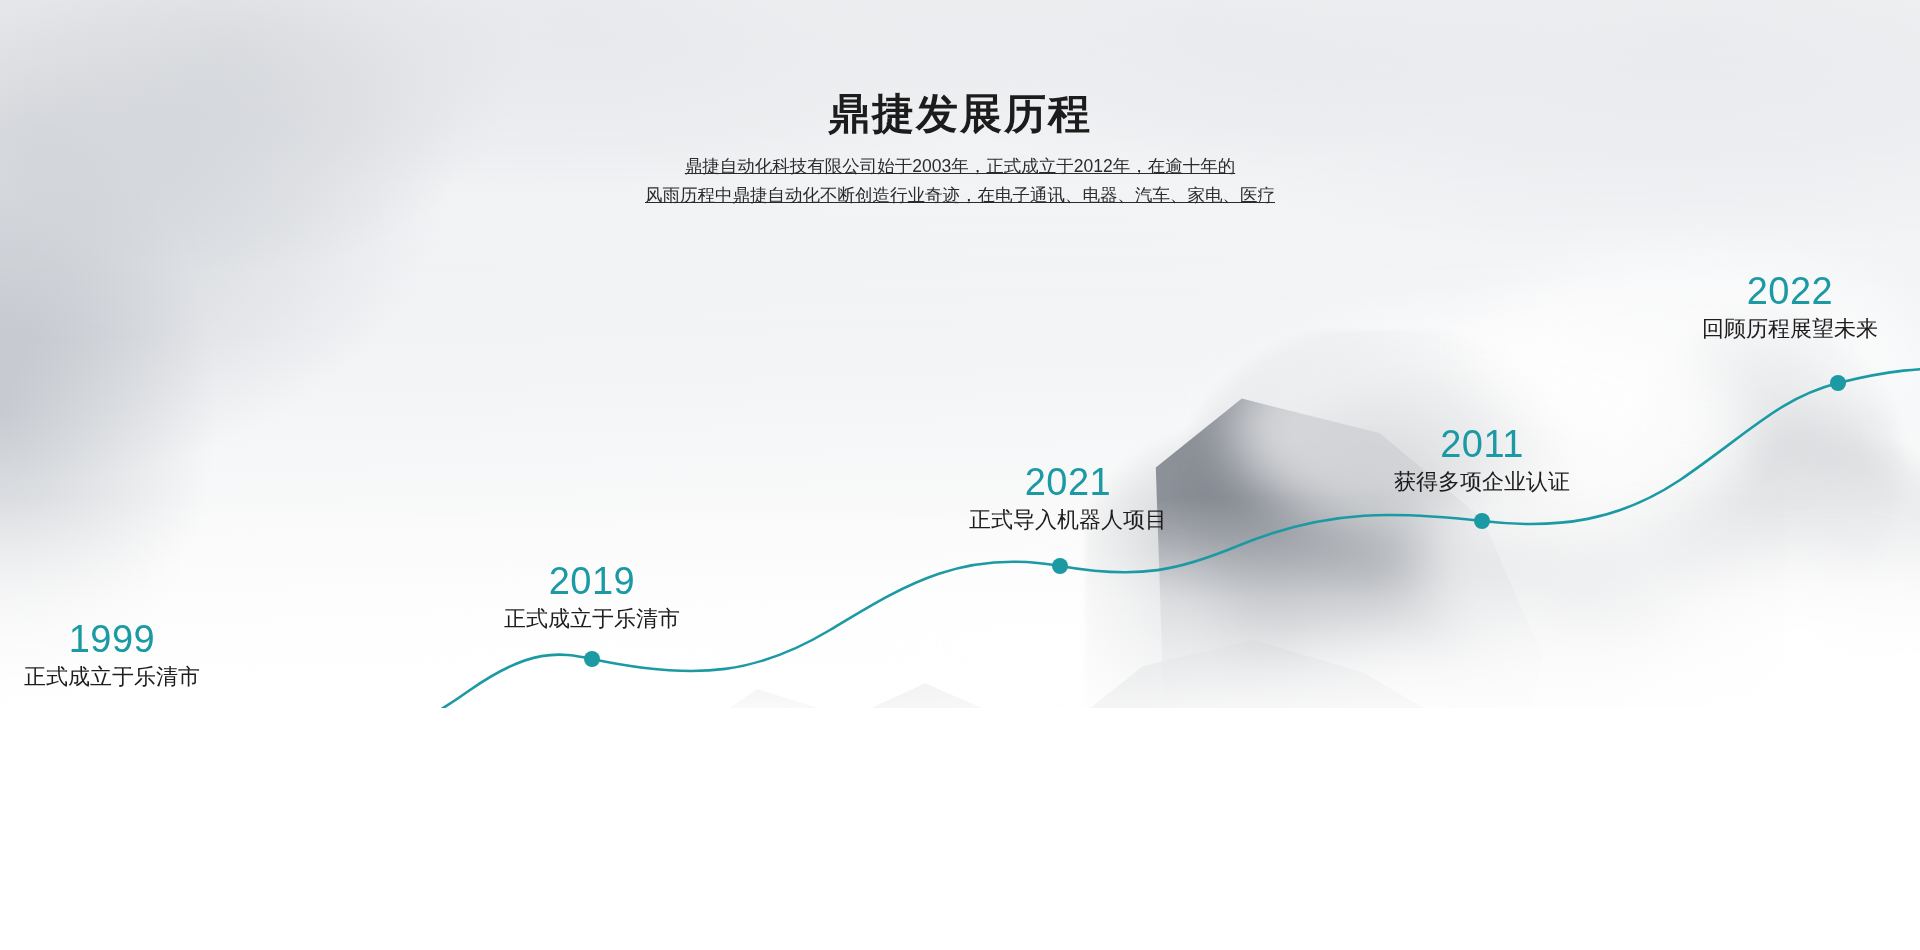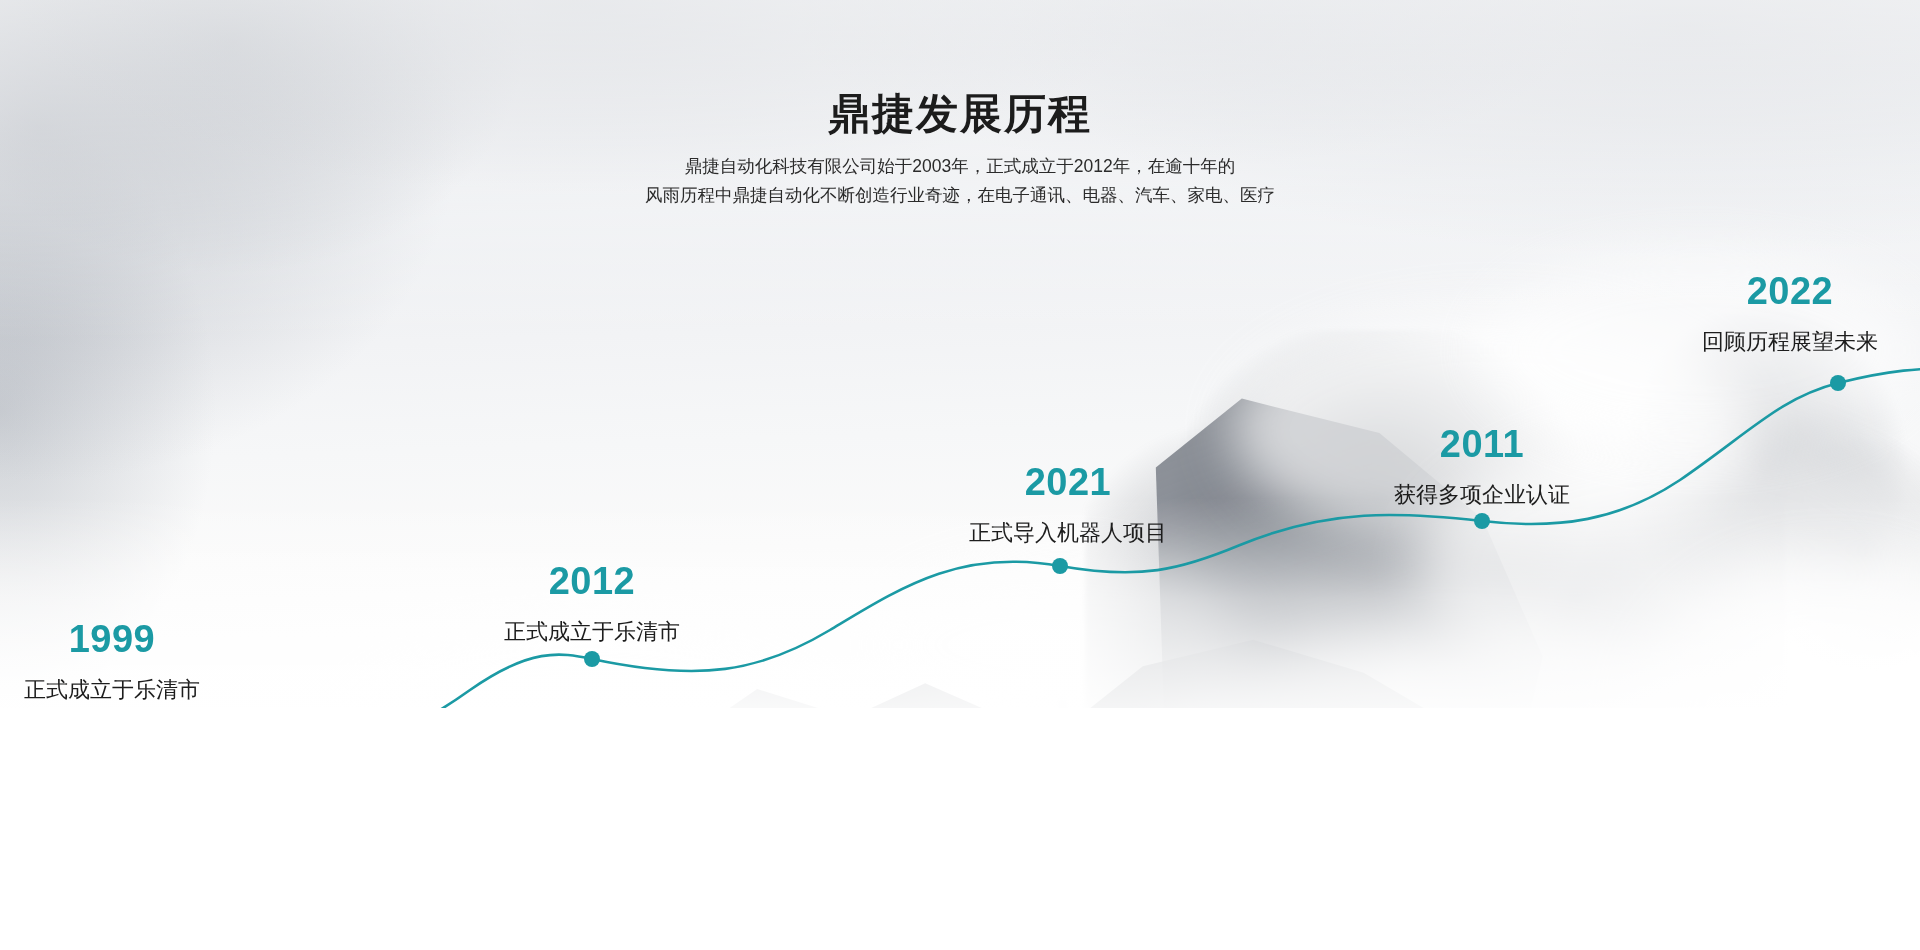--- a/index.html
+++ b/index.html
@@ -158,20 +158,21 @@
     letter-spacing: 2px;
     color: #1c1c1c;
     line-height: 1.15;
   }
   .subtitle {
     margin: 14px 0 0 0;
     font-size: 17.5px;
     line-height: 1.62;
     color: #2b2b2b;
     font-weight: 400;
+    text-decoration: underline;
   }
   .subtitle .sub-line { display: block; }
 
   
   .curve-svg {
     position: absolute;
     left: 0; top: 0;
     width: 1920px; height: 950px;
     z-index: 4;
     overflow: visible;
@@ -187,27 +188,27 @@
   
   .milestone {
     position: absolute;
     z-index: 7;
     text-align: center;
     transform: translateX(-50%);
     white-space: nowrap;
   }
   .milestone .year {
     font-size: 38px;
-    font-weight: 700;
+    font-weight: 400;
     color: #1b9aa4;
     line-height: 1.05;
     letter-spacing: 0.5px;
   }
   .milestone .desc {
-    margin-top: 16px;
+    margin-top: 3px;
     font-size: 22px;
     font-weight: 500;
     color: #1d1d1d;
     line-height: 1.25;
   }
 </style>
 </head>
 <body>
 
 <div id="stage">
@@ -253,21 +254,21 @@
     <circle class="node-dot" cx="1482" cy="521" r="8"></circle>
     <circle class="node-dot" cx="1838" cy="383" r="8"></circle>
   </svg>
 
   <div class="milestone" style="left:112px;  top:620px;">
     <div class="year">1999</div>
     <div class="desc">正式成立于乐清市</div>
   </div>
 
   <div class="milestone" style="left:592px;  top:562px;">
-    <div class="year">2012</div>
+    <div class="year">2019</div>
     <div class="desc">正式成立于乐清市</div>
   </div>
 
   <div class="milestone" style="left:1068px; top:463px;">
     <div class="year">2021</div>
     <div class="desc">正式导入机器人项目</div>
   </div>
 
   <div class="milestone" style="left:1482px; top:425px;">
     <div class="year">2011</div>

